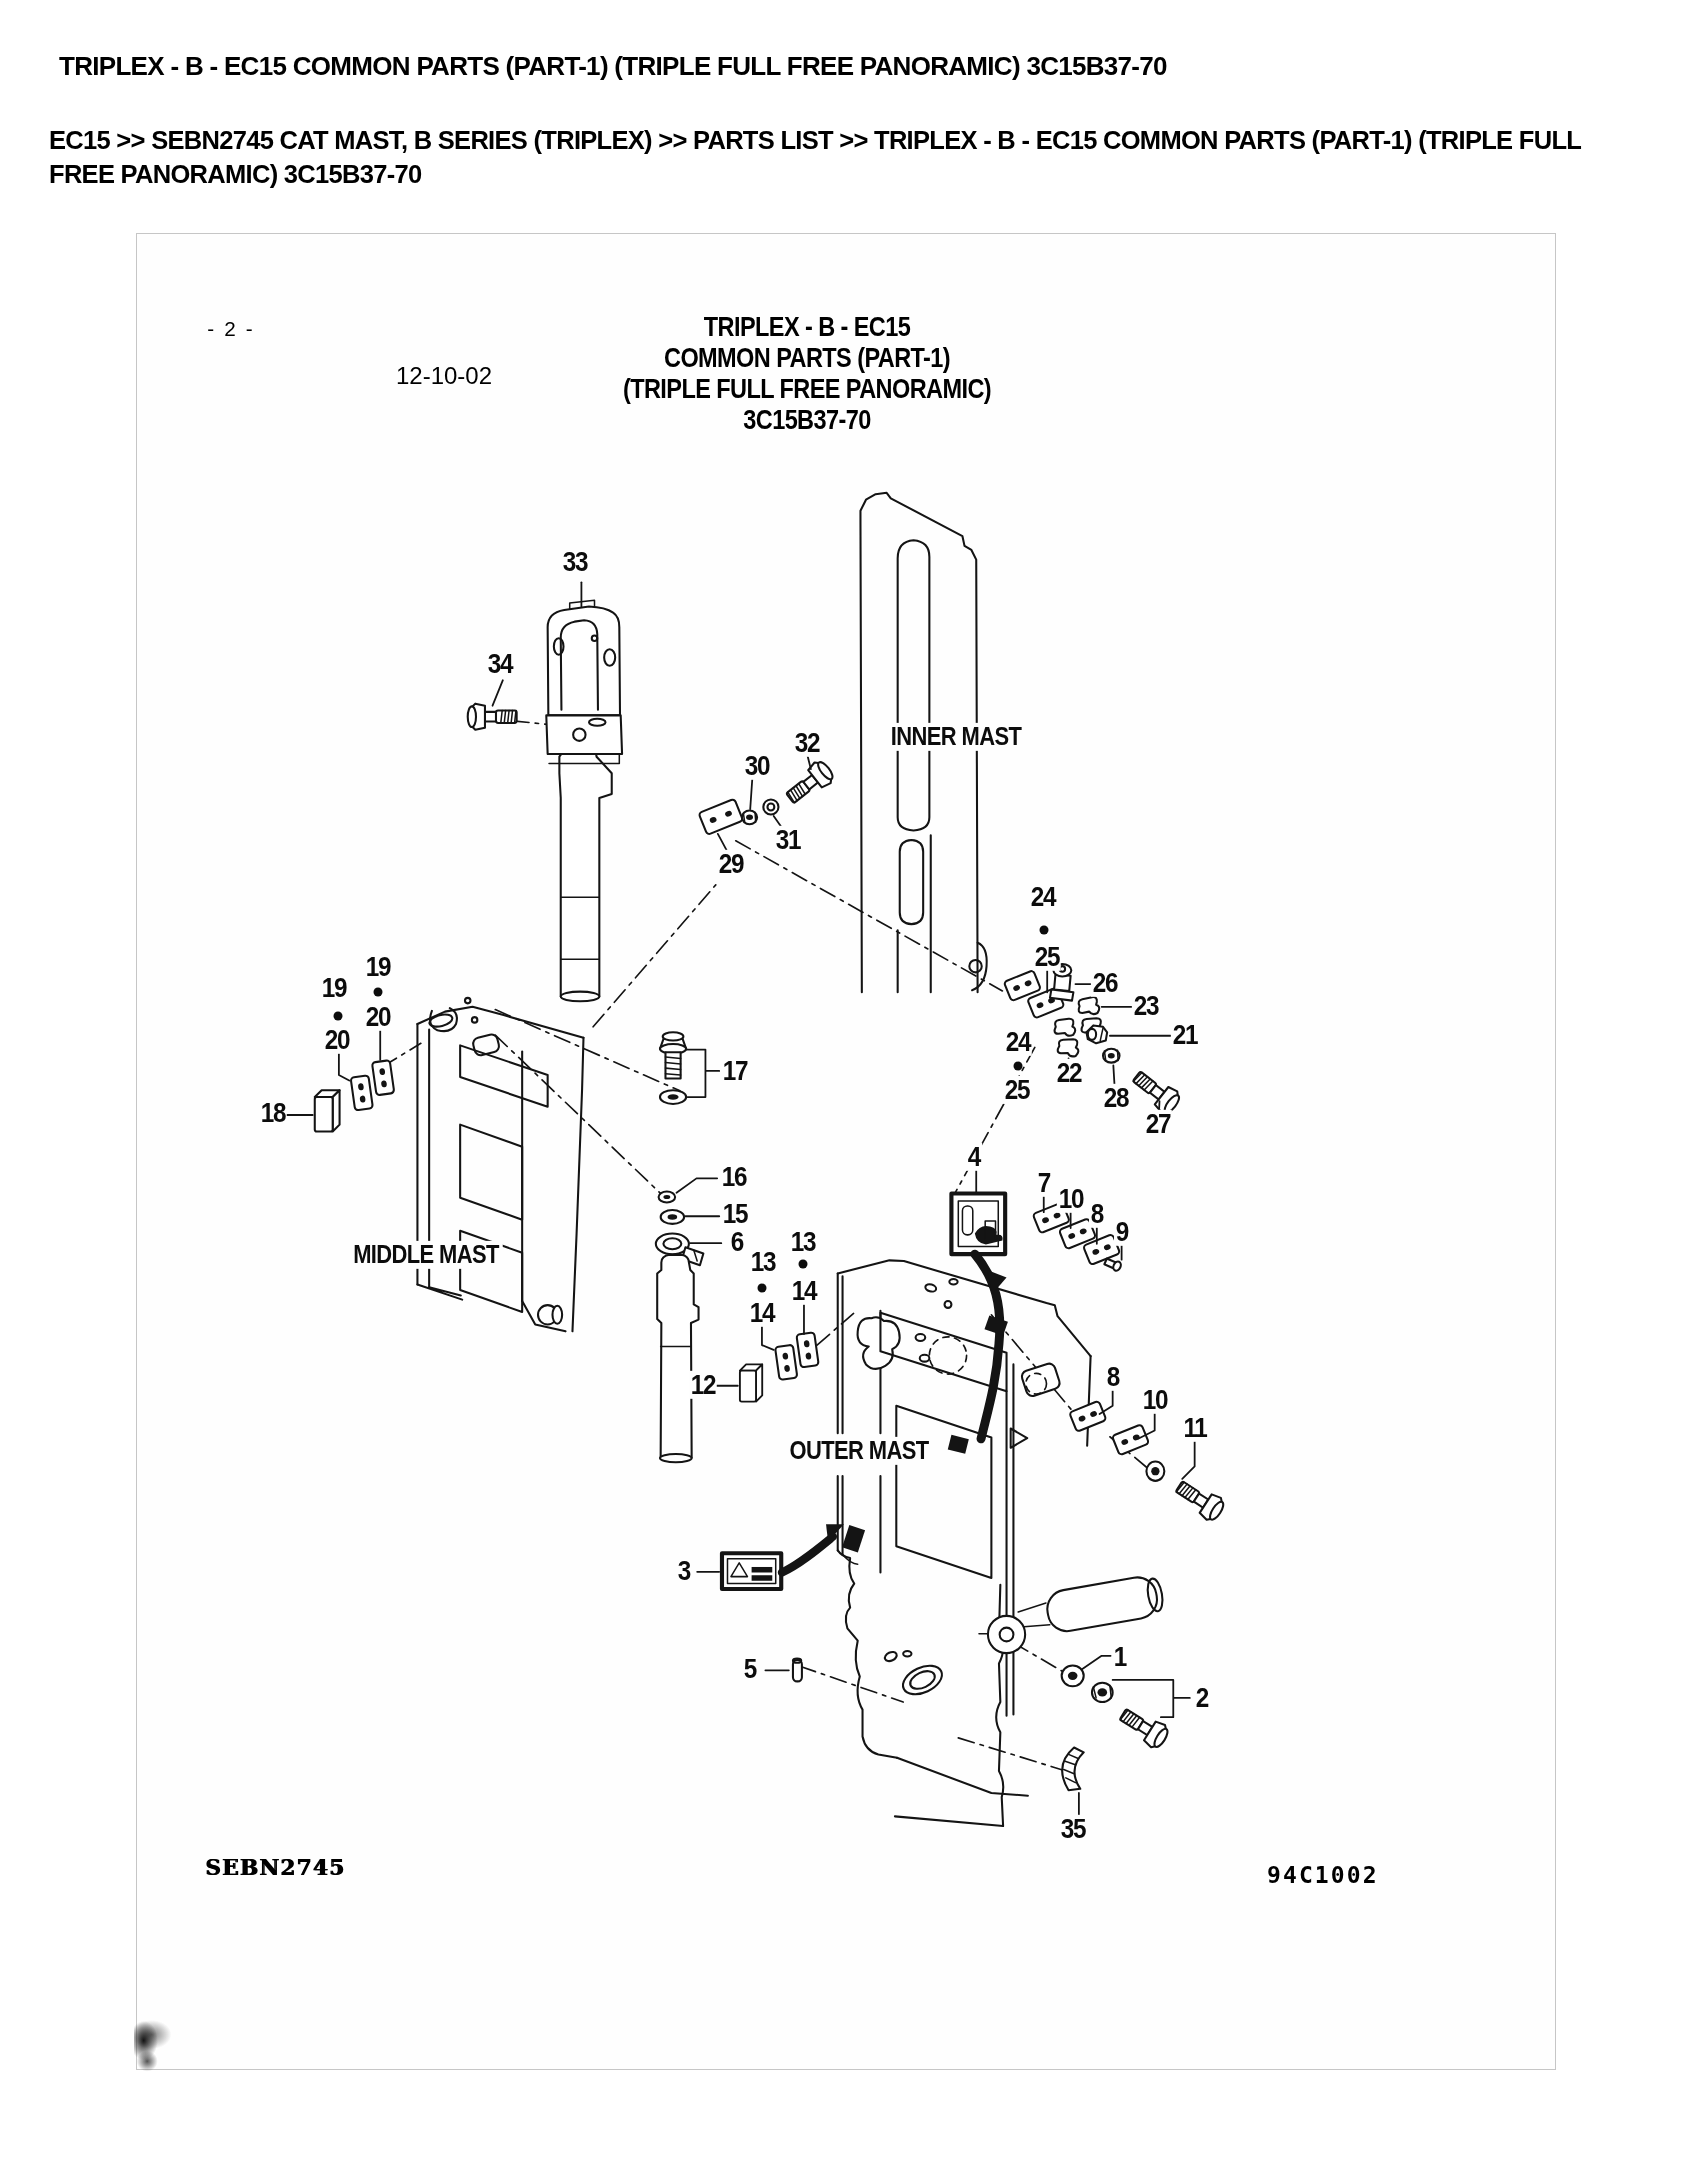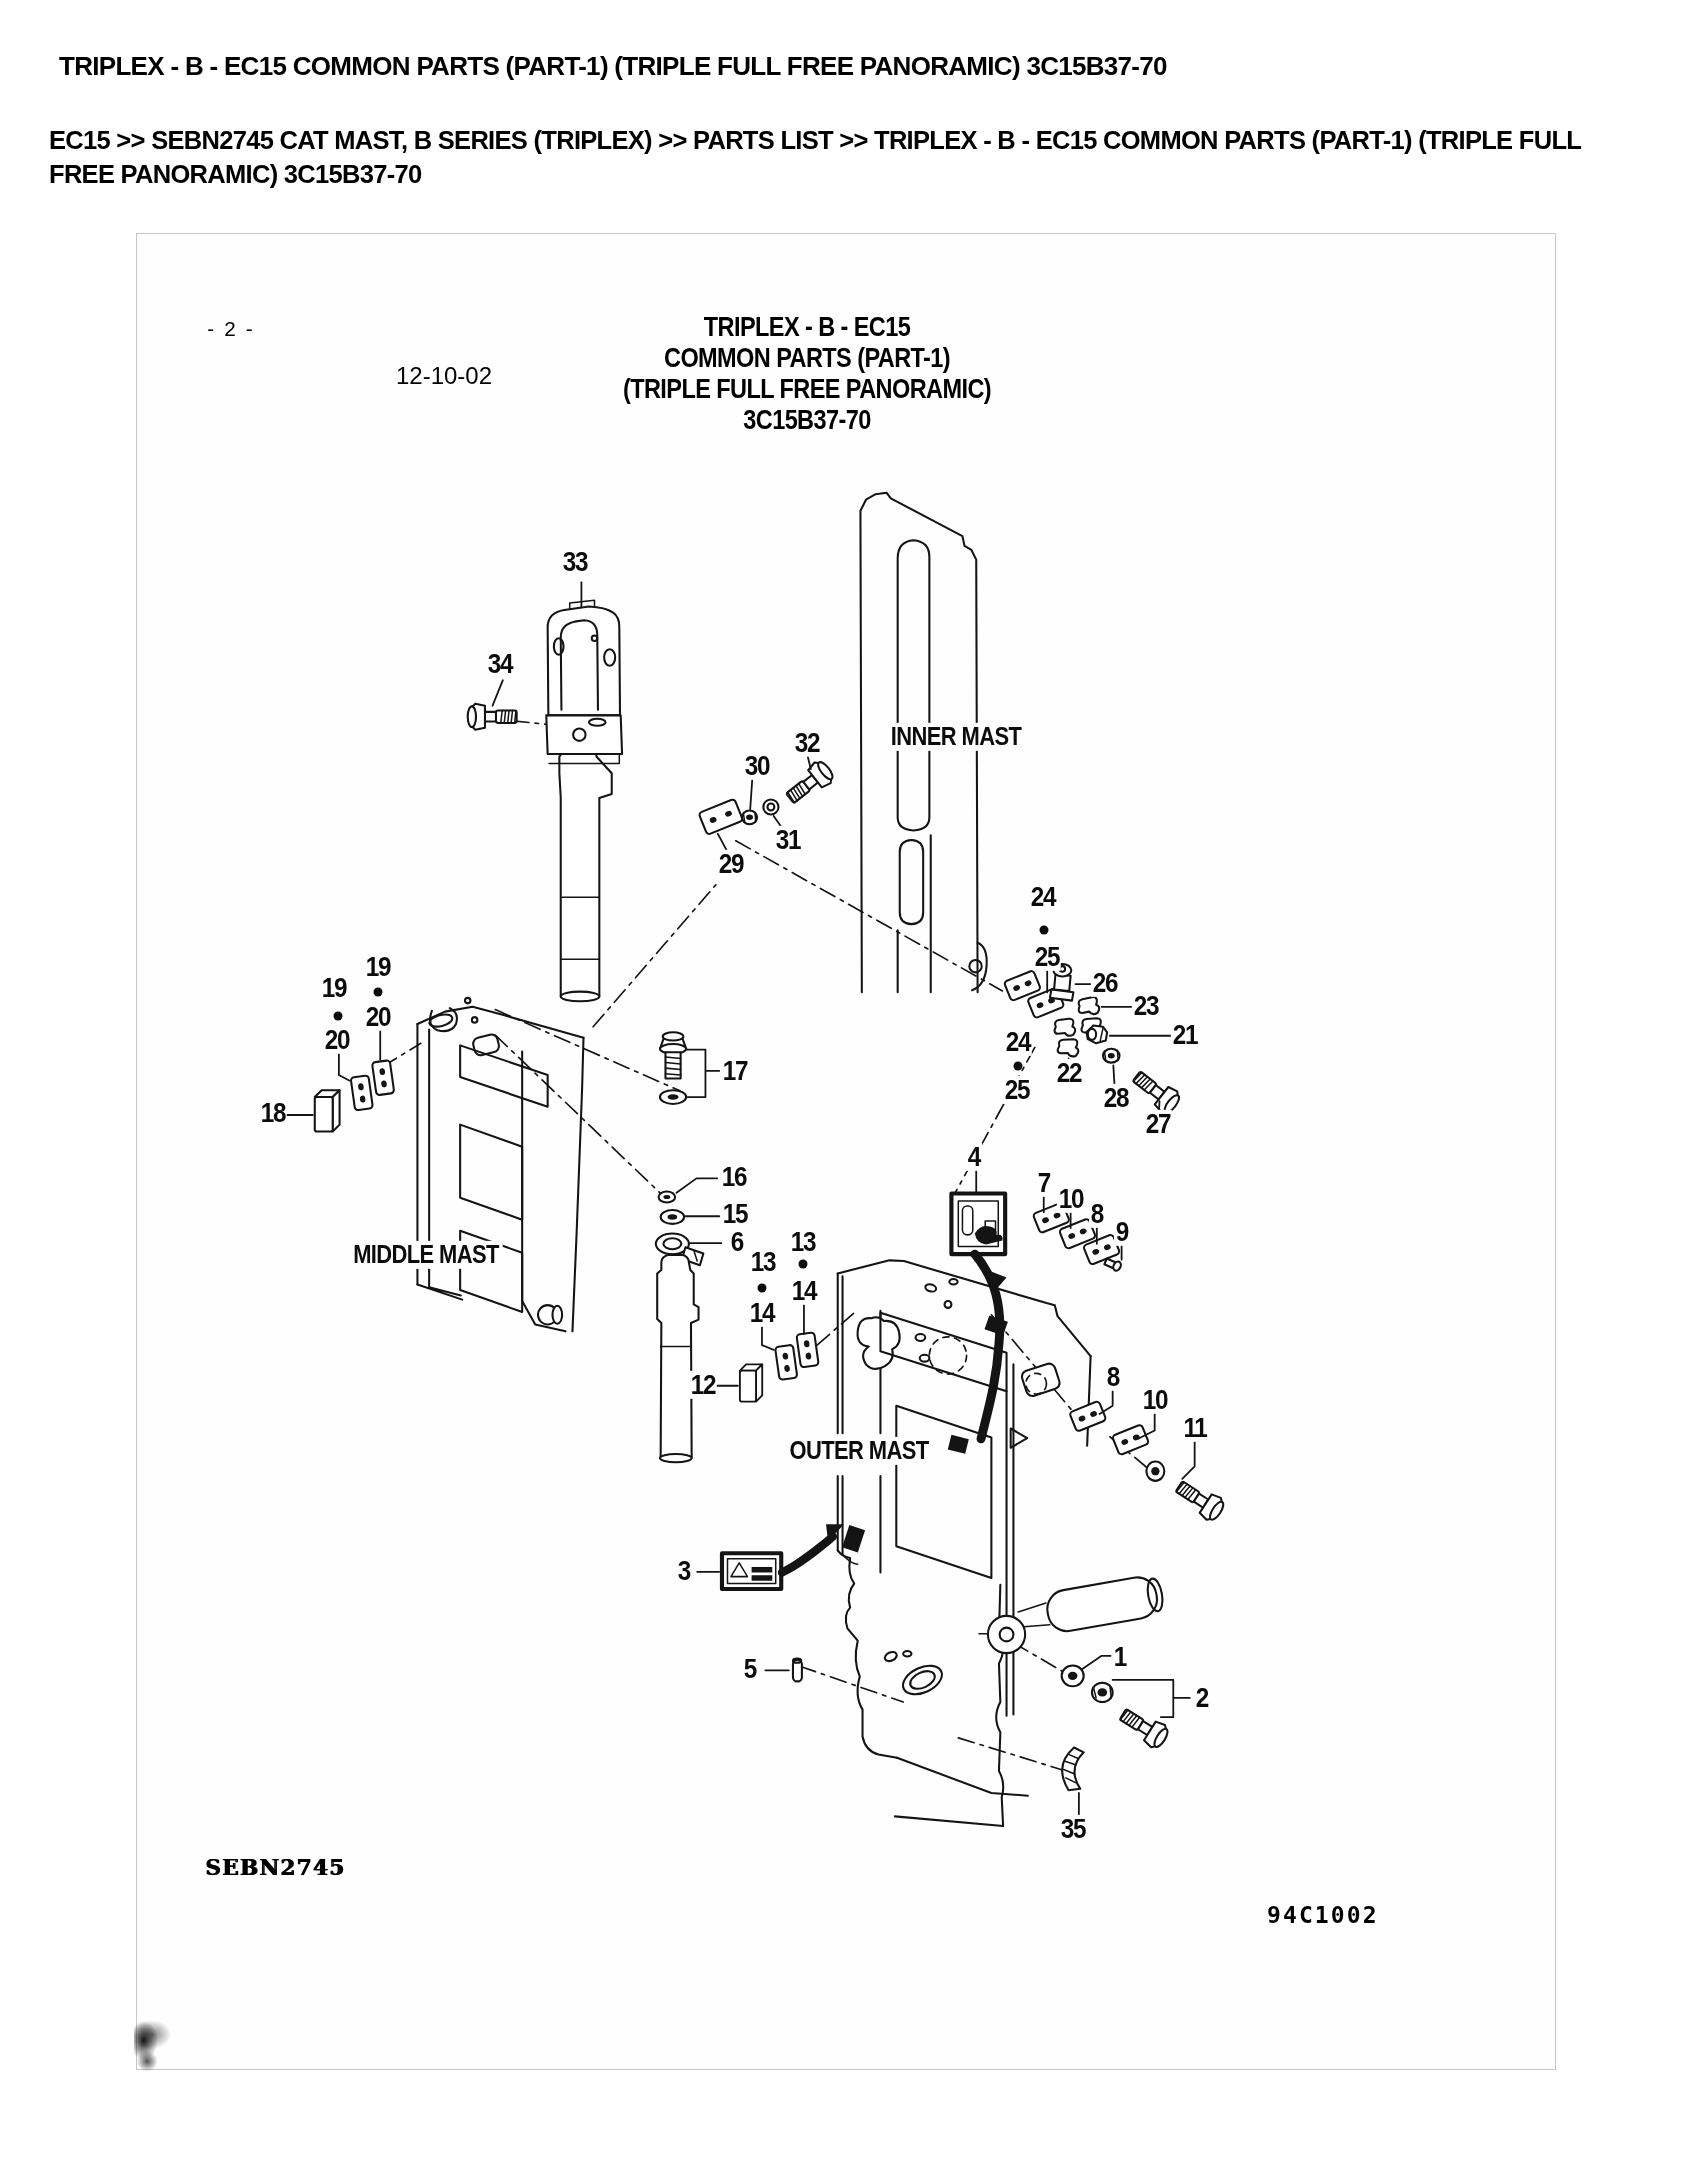--- a/index.html
+++ b/index.html
@@ -24,21 +24,21 @@
        font:700 27px/1 "Liberation Sans",sans-serif;letter-spacing:-1.4px;color:#0c0c0c;
        background:#fefefe;padding:0.7px 2.1px;white-space:nowrap;}
   .mast-label{position:absolute;transform:translate(-50%,-50%) scaleX(.86);
        font:700 25.5px/1 "Liberation Sans",sans-serif;letter-spacing:-0.7px;color:#0c0c0c;
        background:#fefefe;padding:1.4px 4.1px;white-space:nowrap;}
   .dot{position:absolute;width:9px;height:9px;border-radius:50%;background:#0c0c0c;
        transform:translate(-50%,-50%);}
   .code{position:absolute;white-space:nowrap;}
   .code.left{left:68px;top:1621px;font:700 21.4px "DejaVu Serif",serif;
        letter-spacing:1.4px;text-shadow:1.1px 0 0 #000;}
-  .code.right{left:1130px;top:1668px;font:700 23px "DejaVu Sans Mono",monospace;letter-spacing:2.1px;}
+  .code.right{left:1130px;top:1628px;font:700 23px "DejaVu Sans Mono",monospace;letter-spacing:2.1px;}
   .smudge{position:absolute;left:-2.8px;top:1768px;width:44px;height:74px;
        background:
         radial-gradient(ellipse 46% 38% at 22% 52%,rgba(10,10,10,.95),rgba(10,10,10,0) 70%),
         radial-gradient(ellipse 60% 26% at 40% 44%,rgba(20,20,20,.55),rgba(0,0,0,0) 75%),
         radial-gradient(ellipse 34% 20% at 30% 80%,rgba(10,10,10,.7),rgba(0,0,0,0) 70%);
        filter:blur(0.4px);}
   
   svg path,svg rect,svg circle,svg ellipse,svg line,svg use{
        fill:none;stroke:#141414;stroke-width:3;stroke-linecap:round;stroke-linejoin:round;}
   svg .w{fill:#fff;}

